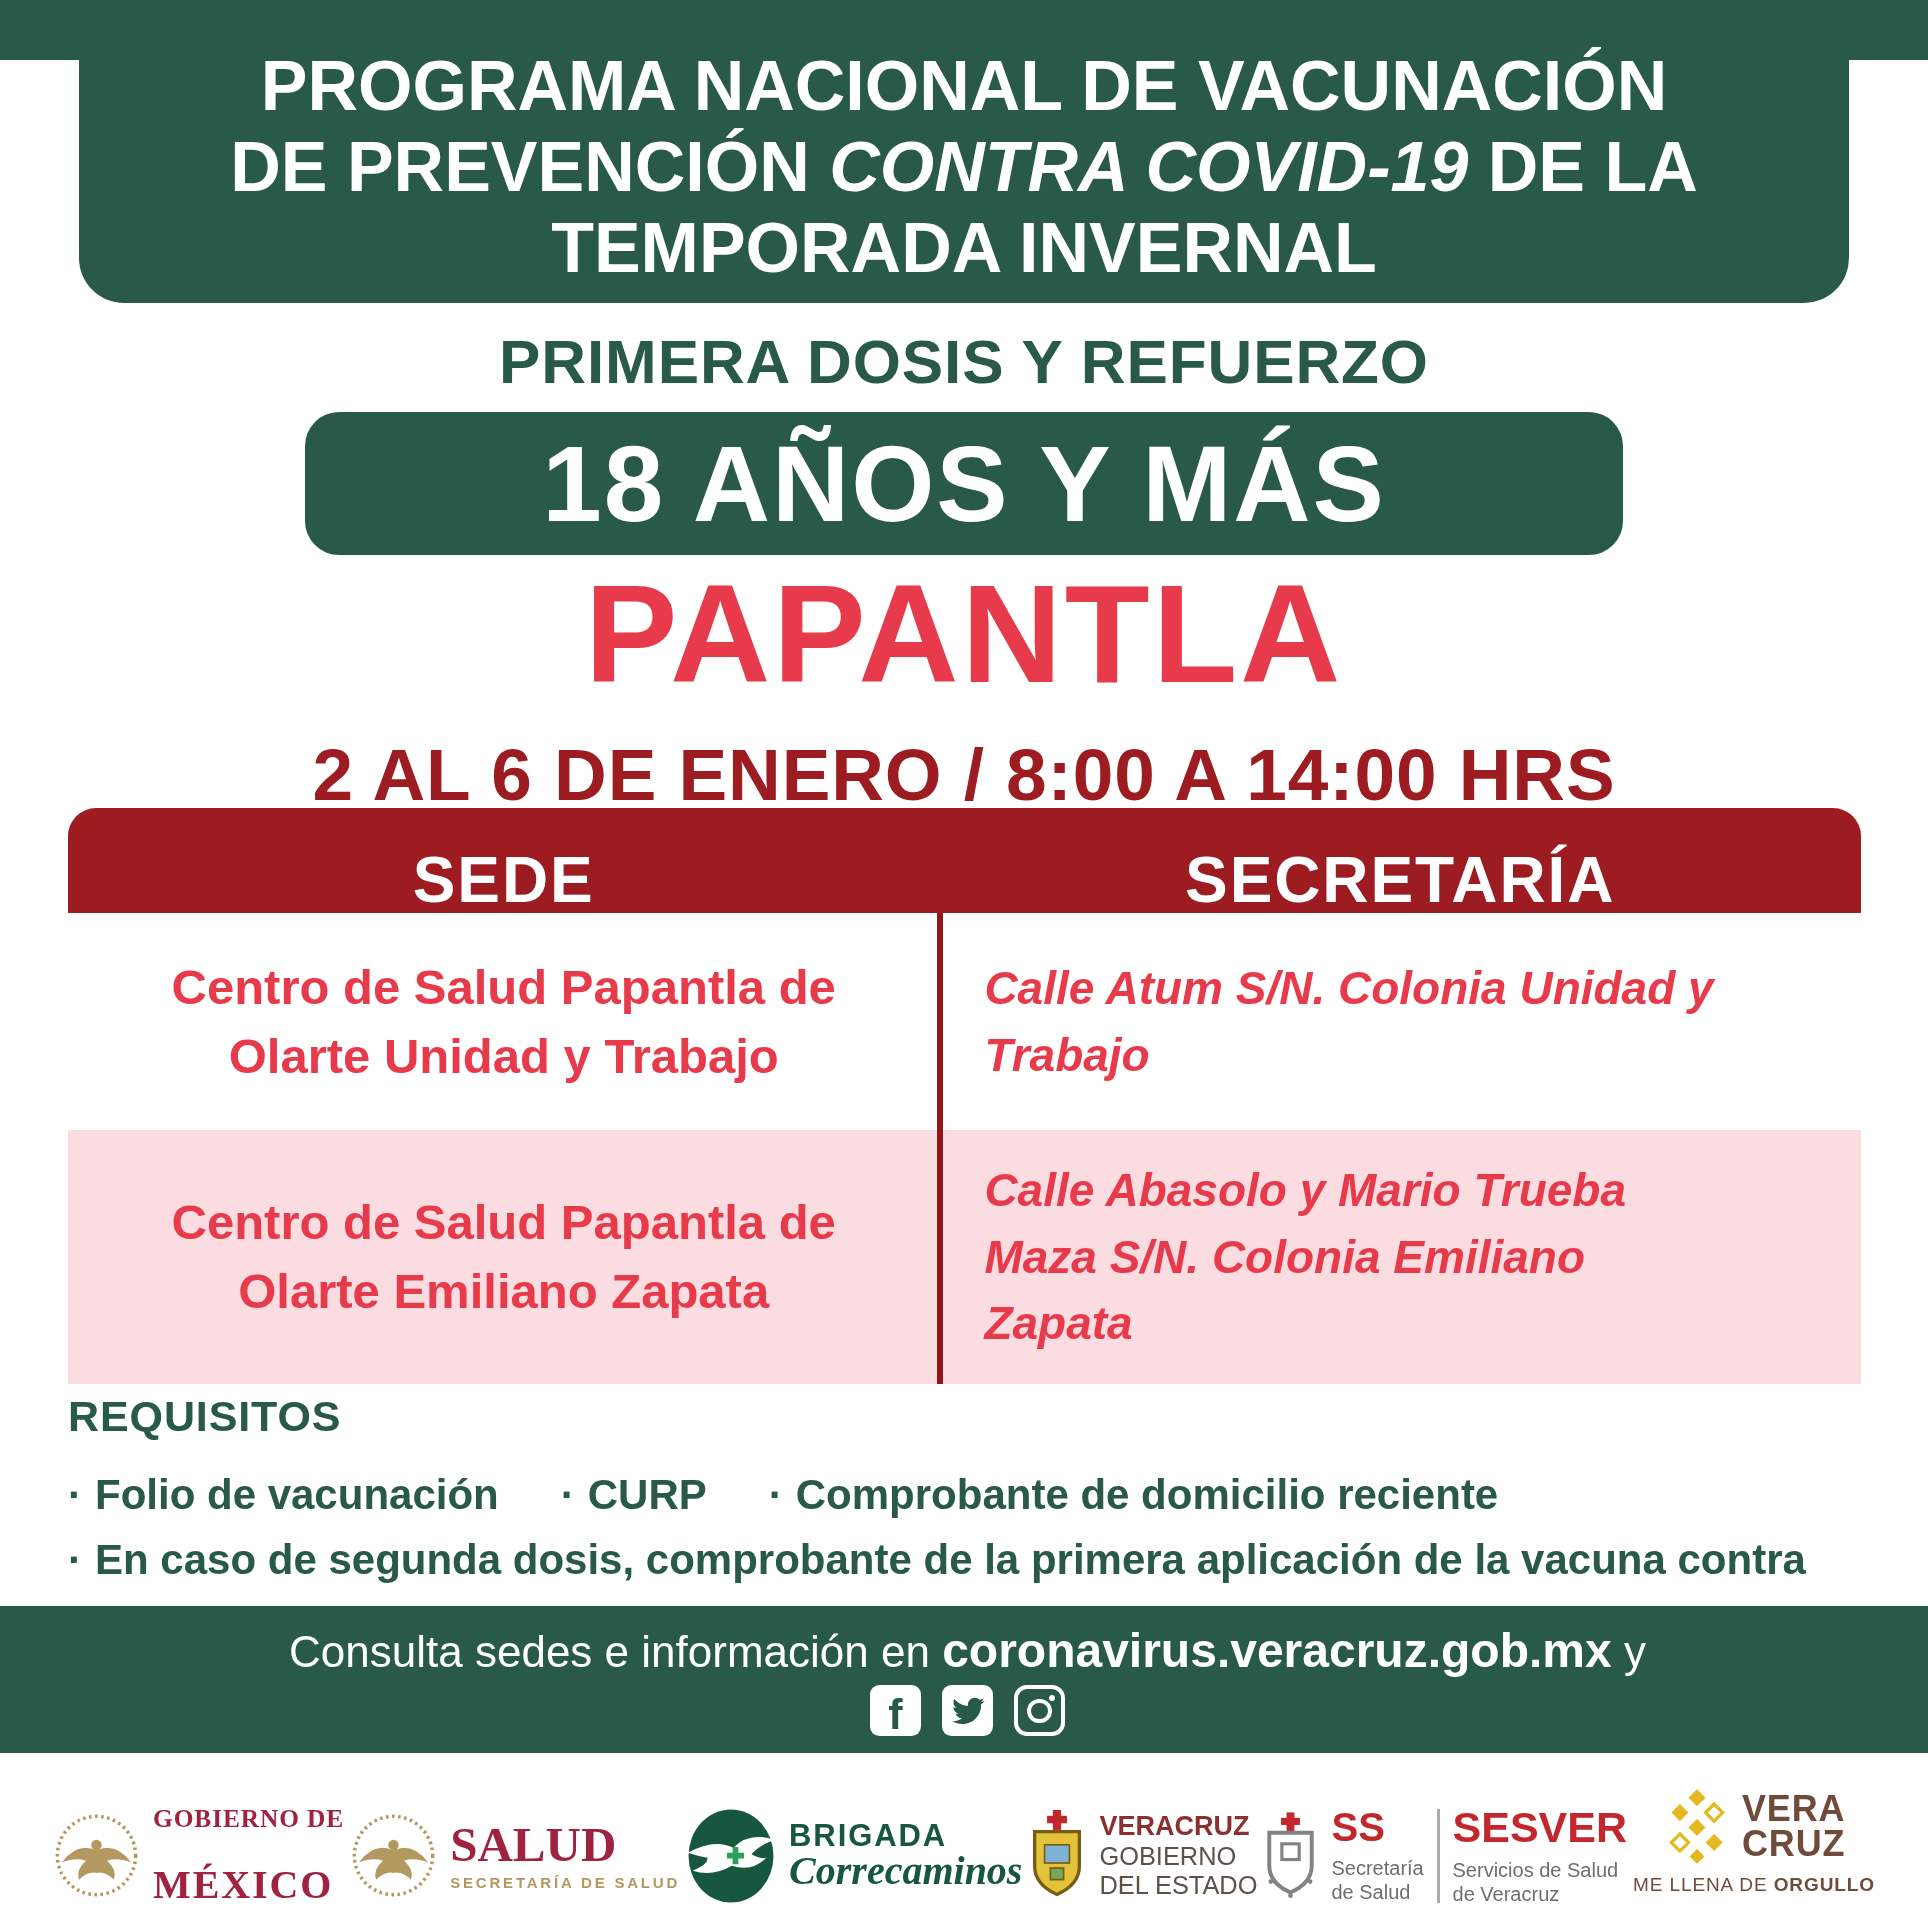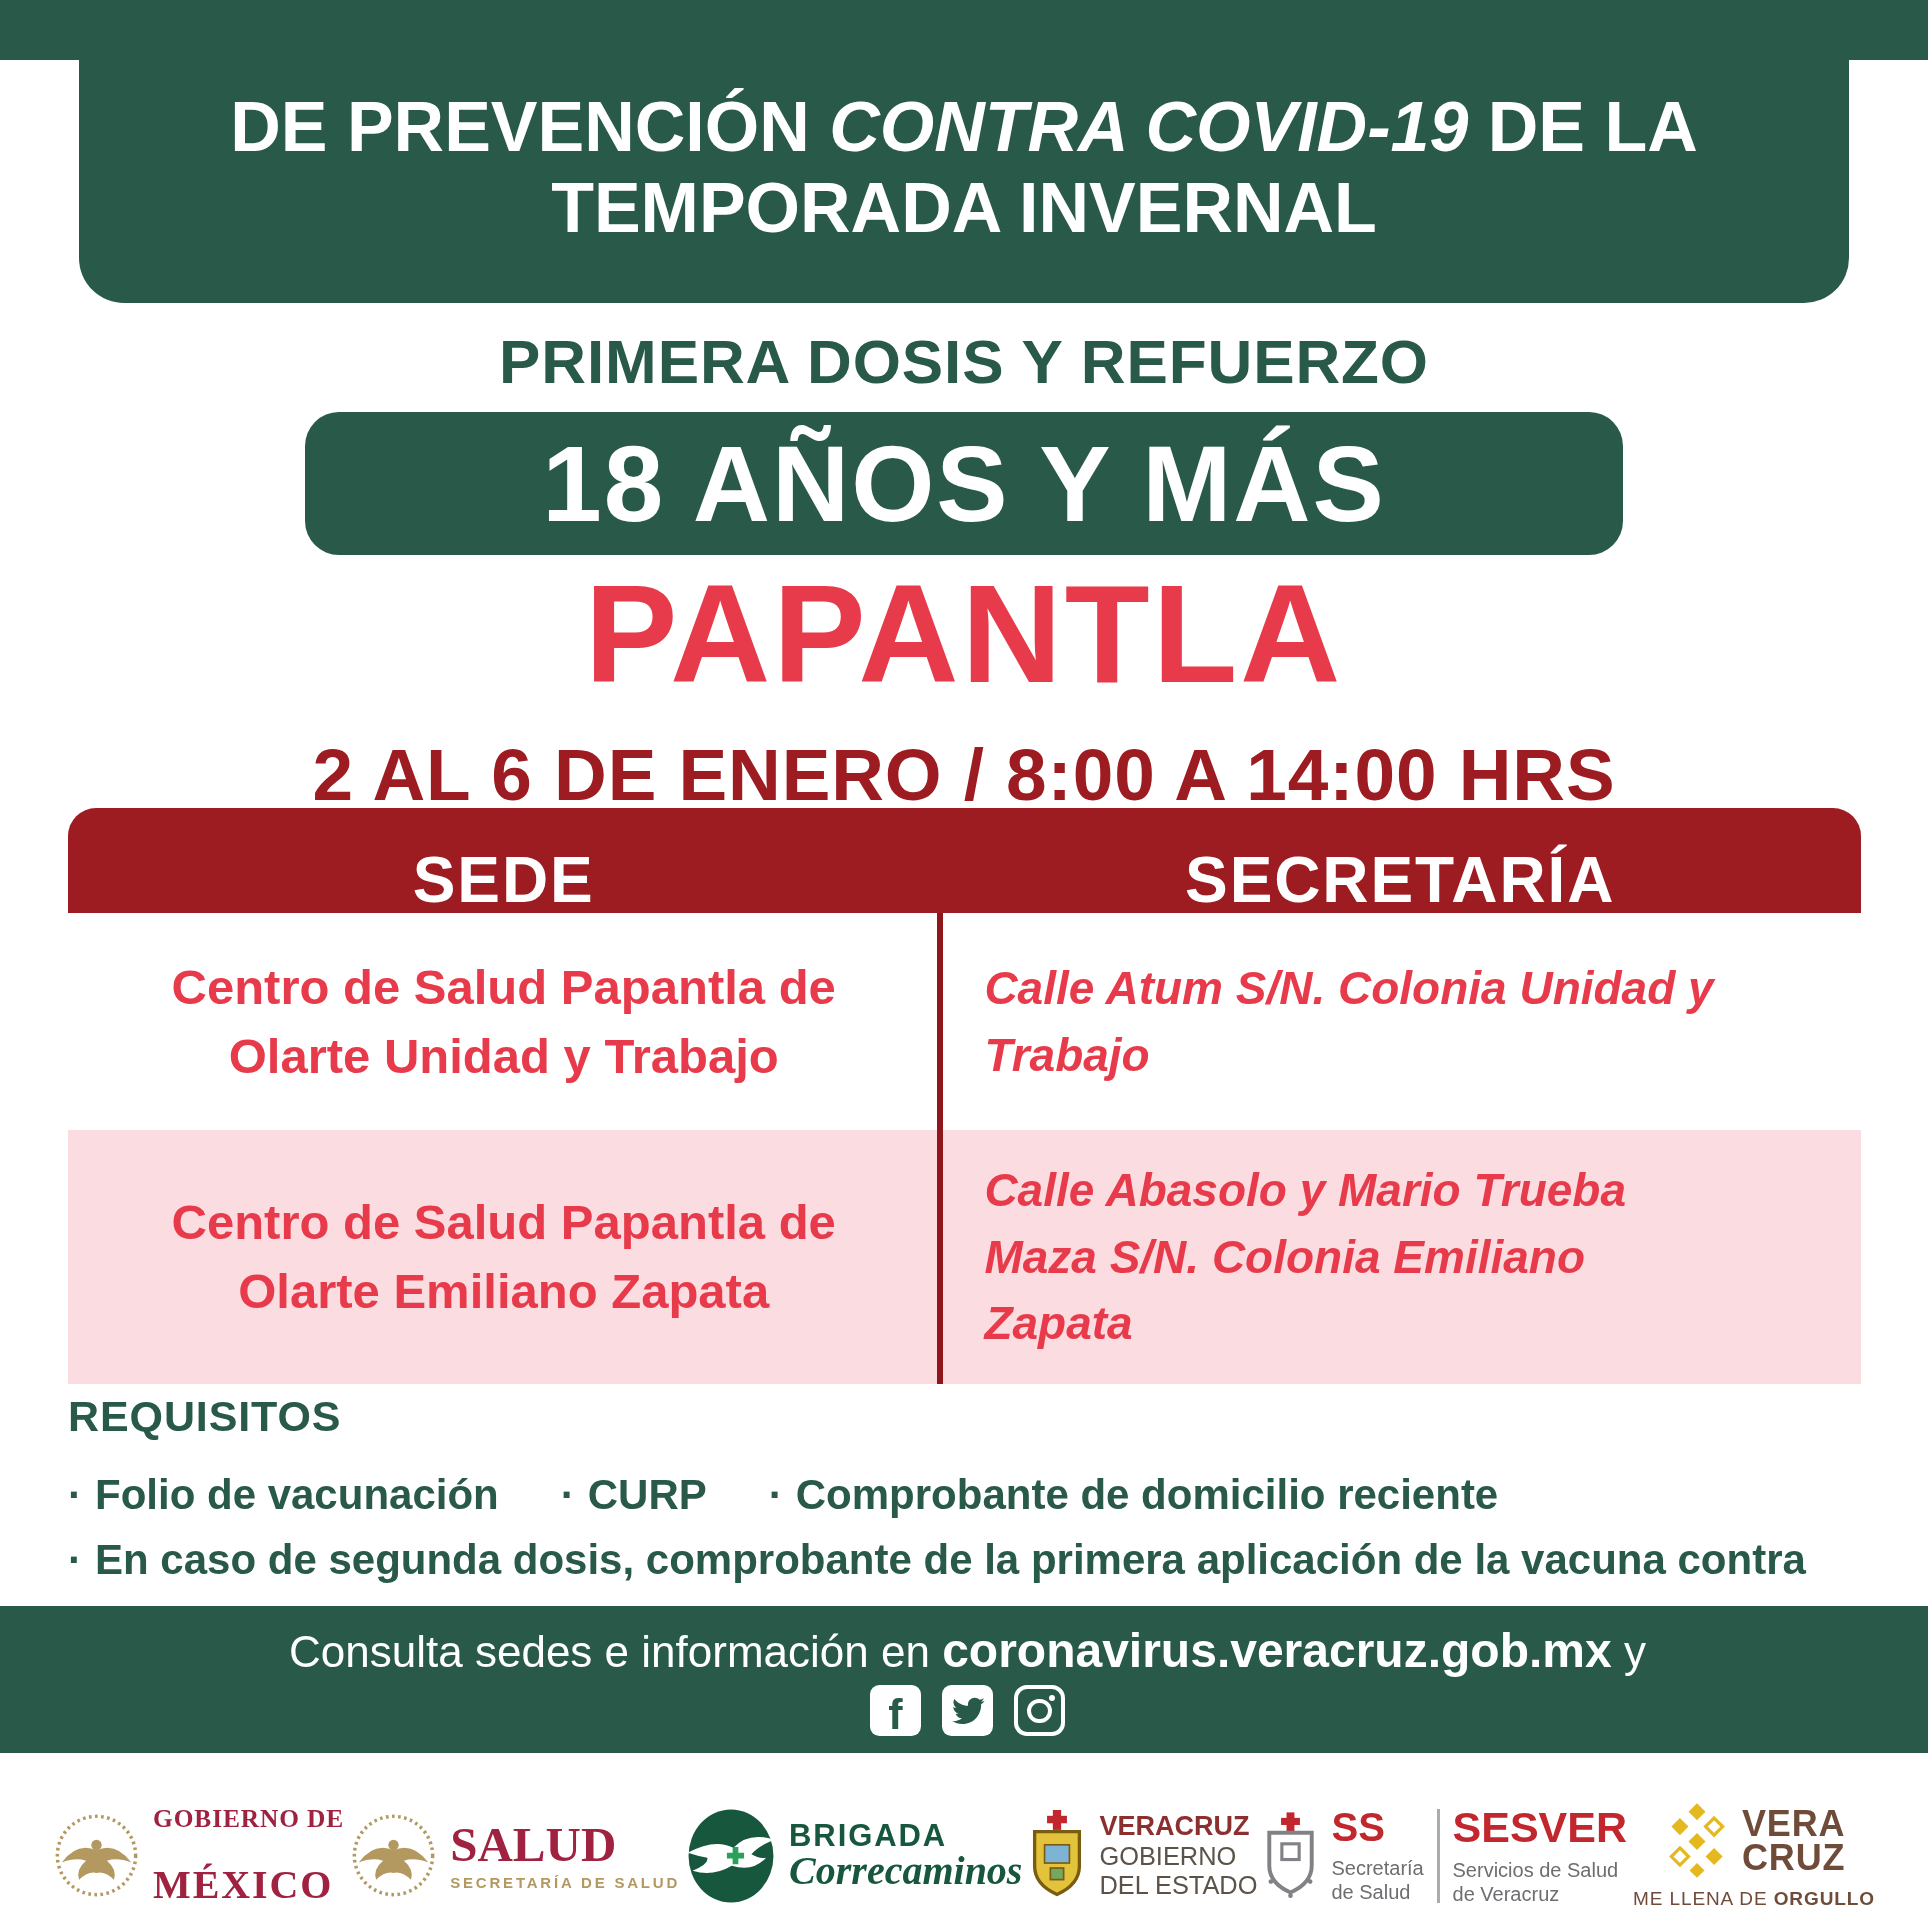--- a/index.html
+++ b/index.html
@@ -75,21 +75,21 @@
   .footer-line2{display:flex;align-items:center;gap:21px;font-size:52px;font-weight:bold;}
   .icon-sq{width:51px;height:51px;background:#fff;border-radius:9.4px;display:flex;align-items:center;
            justify-content:center;}
   .icon-fb b{color:var(--green);font-size:43px;font-weight:bold;line-height:1;transform:translateY(3.8px);}
   .icon-tw svg{width:36px;height:36px;fill:var(--green);}
   .icon-ig{background:transparent;border:4.7px solid #fff;border-radius:13px;position:relative;}
   .ig-circle{width:24.5px;height:24.5px;border:4.7px solid #fff;border-radius:50%;}
   .ig-dot{position:absolute;top:5.6px;right:5.6px;width:6.6px;height:6.6px;background:#fff;border-radius:50%;}
 
   
-  .logos{position:absolute;top:1787px;left:0;width:1928px;height:137px;display:flex;align-items:center;
+  .logos{position:absolute;top:1787px;left:0;width:1928px;height:137px;display:flex;
          justify-content:space-evenly;padding:0 47px;}
   .logo{display:flex;align-items:center;gap:13px;}
   .serif{font-family:"Liberation Serif", serif;}
   .gm-text{color:var(--maroon);font-weight:bold;line-height:1.05;}
   .gm-l1{font-size:25.4px;letter-spacing:0.9px;}
   .gm-l2{font-size:40px;letter-spacing:1.9px;margin-top:32px;}
   .salud-title{color:var(--maroon);font-weight:bold;font-size:49px;line-height:1;}
   .salud-sub{color:var(--gold);font-size:15px;letter-spacing:2.8px;font-weight:bold;margin-top:5.6px;}
   .brig-text{color:var(--brigada);line-height:1.0;}
   .brig-l1{font-size:31px;font-weight:bold;letter-spacing:1.9px;}
@@ -107,20 +107,21 @@
   .vo-tag b{font-weight:bold;}
 </style>
 </head>
 <body>
 
 <div class="poster">
 
   <div class="top-strip"></div>
 
   <div class="header-box">
+    <div class="header-line">PROGRAMA NACIONAL DE VACUNACIÓN</div>
     <div class="header-line"><span>DE PREVENCIÓN </span><span class="em">CONTRA COVID-19</span><span> DE LA</span></div>
     <div class="header-line">TEMPORADA INVERNAL</div>
   </div>
 
   <div class="subtitle">PRIMERA DOSIS Y REFUERZO</div>
 
   <div class="age-box">18 AÑOS Y MÁS</div>
 
   <div class="city">PAPANTLA</div>
 

